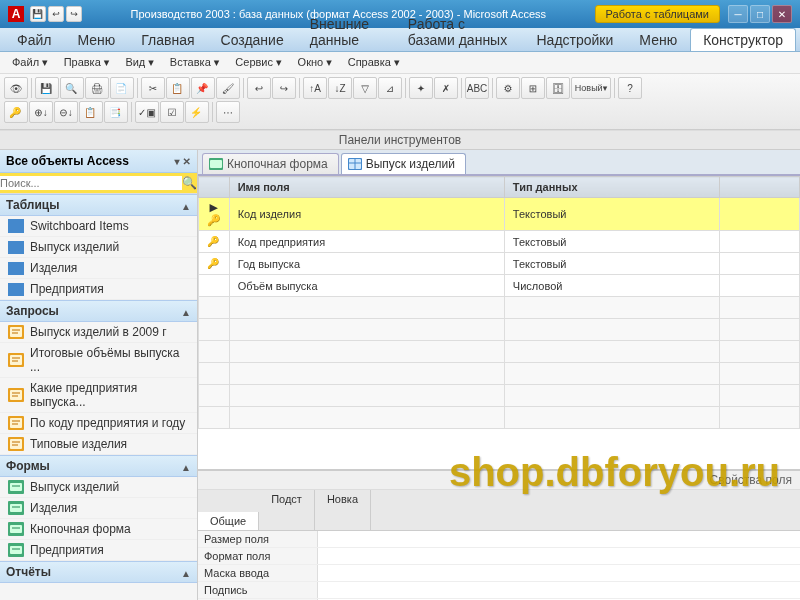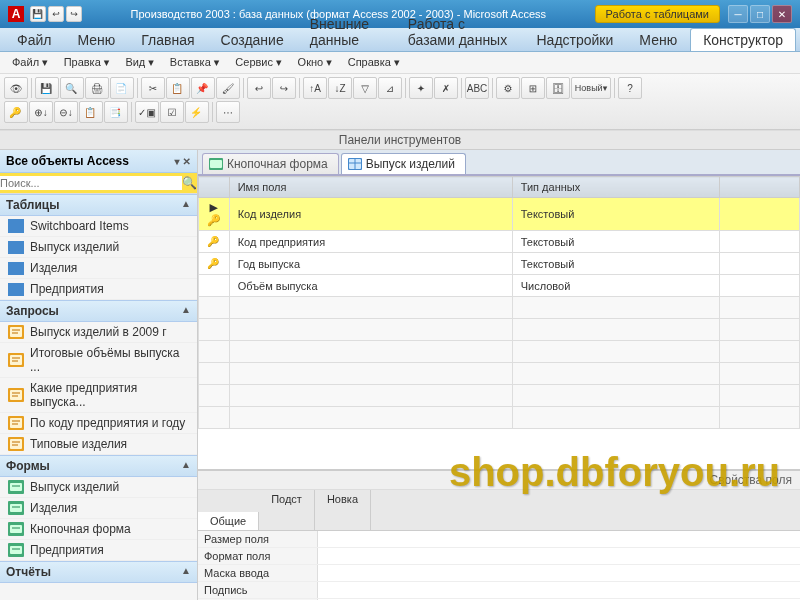--- a/index.html
+++ b/index.html
@@ -145,21 +145,21 @@
       color: #999;
     }
     .sidebar-search-icon { font-size: 12px; color: #666; }
     .sidebar-content { overflow-y: auto; flex: 1; }
     .sidebar-section-header {
       background: linear-gradient(to bottom, #dceefa, #c8e0f4);
       padding: 3px 6px;
       font-size: 11px;
       font-weight: bold;
       display: flex;
-      align-items: flex-start;
+      align-items: flex-end;
       justify-content: space-between;
       color: #333;
       cursor: pointer;
       border-top: 1px solid #b0ccee;
       border-bottom: 1px solid #b0ccee;
     }
     .sidebar-item {
       display: flex;
       align-items: center;
       padding: 3px 8px;
@@ -230,21 +230,21 @@
     }
     .design-table {
       width: 100%;
       border-collapse: collapse;
     }
     .design-table th {
       background: linear-gradient(to bottom, #e0e8f0, #d0d8e0);
       border: 1px solid #ccc;
       padding: 4px 8px;
       font-size: 11px;
-      font-weight: normal;
+      font-weight: bold;
       text-align: left;
       color: #333;
     }
     .design-table td {
       border: 1px solid #ddd;
       padding: 3px 8px;
       font-size: 11px;
       color: #333;
       height: 22px;
     }

